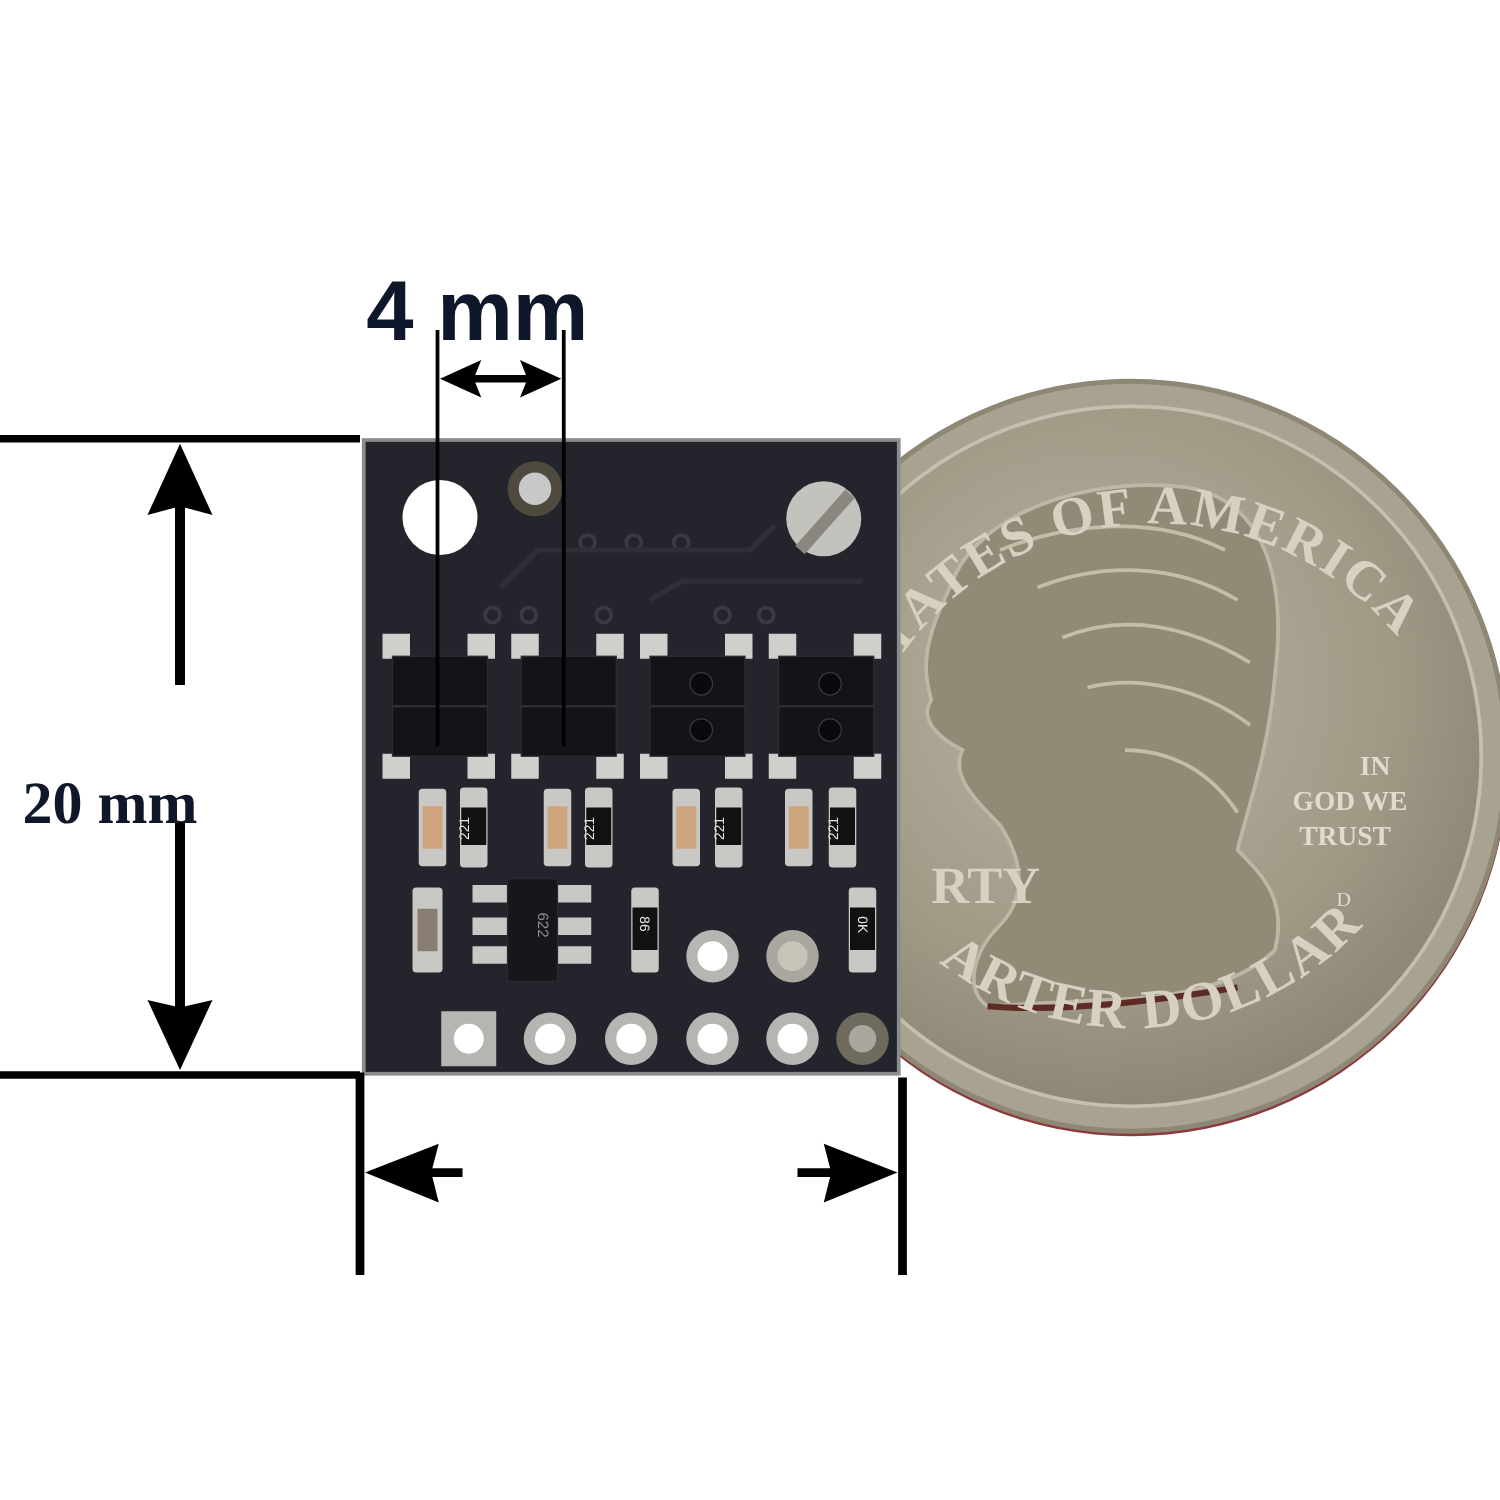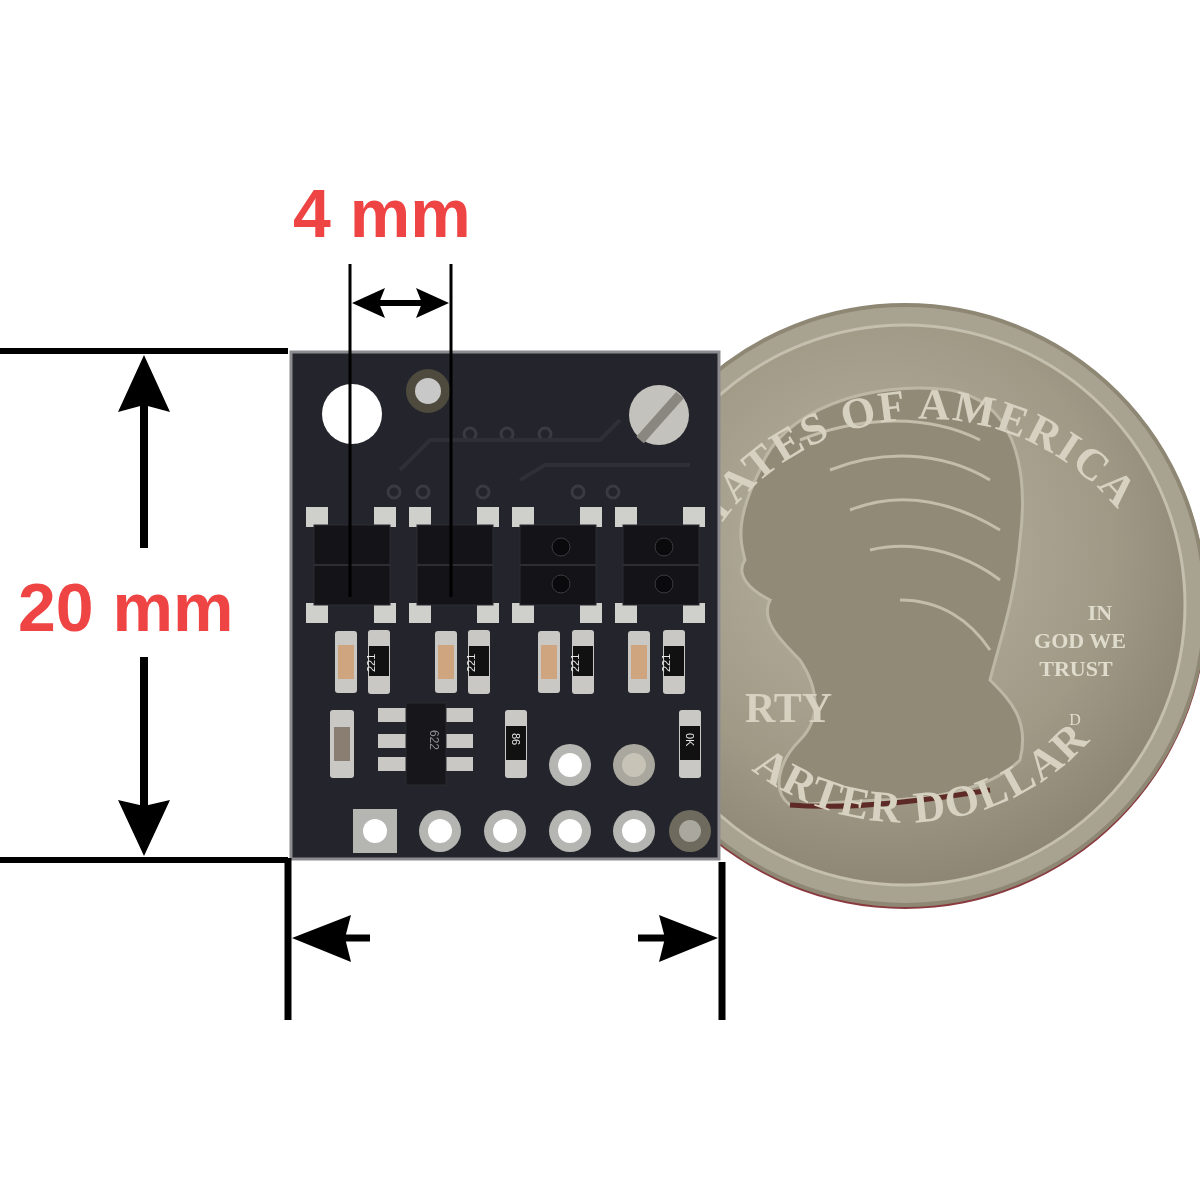--- a/index.html
+++ b/index.html
@@ -1,18 +1,18 @@
 <!DOCTYPE html>
 <html><head>
 <meta charset="utf-8">
 <style>
   html, body { margin:0; padding:0; background:#ffffff; }
   #stage { position:relative; width:1200px; height:1200px; overflow:hidden; background:#ffffff;
            font-family:"Liberation Sans", sans-serif; }
-  .dim-text { position:absolute; font-weight:bold; color:#ef4444; font-family:"Liberation Sans", sans-serif; white-space:nowrap; }
+  .dim-text { position:absolute; font-weight:bold; color:#0f172a; font-family:"Liberation Sans", sans-serif; white-space:nowrap;margin-top:36px; }
   svg { position:absolute; left:0; top:0; }
 </style>
 </head>
 <body>
 
 <div id="stage">
 
   <svg width="1200" height="1200">
     <defs>
       <radialGradient id="coinGrad" cx="0.45" cy="0.4" r="0.7">
@@ -194,15 +194,15 @@
       <line x1="288" y1="858" x2="288" y2="1020" stroke="#000" stroke-width="7"></line>
       <line x1="722" y1="862" x2="722" y2="1020" stroke="#000" stroke-width="7"></line>
       <line x1="320" y1="938" x2="370" y2="938" stroke="#000" stroke-width="7"></line>
       <line x1="638" y1="938" x2="690" y2="938" stroke="#000" stroke-width="7"></line>
       <polygon points="292,938 351,915 345,938 351,962" fill="#000"></polygon>
       <polygon points="718,938 659,915 665,938 659,962" fill="#000"></polygon>
     </g>
   </svg>
 
   <div class="dim-text" style="left:293px; top:178px; font-size:68px; line-height:70px;">4 mm</div>
-  <div class="dim-text" style="left:18px; top:573px; font-size:68px; line-height:68px;">20 mm</div>
+  <div class="dim-text" style="left:18px; top:573px; font-size:48px; line-height:68px;font-family:Liberation Serif, serif;">20 mm</div>
 
 </div>
 
 </body></html>

